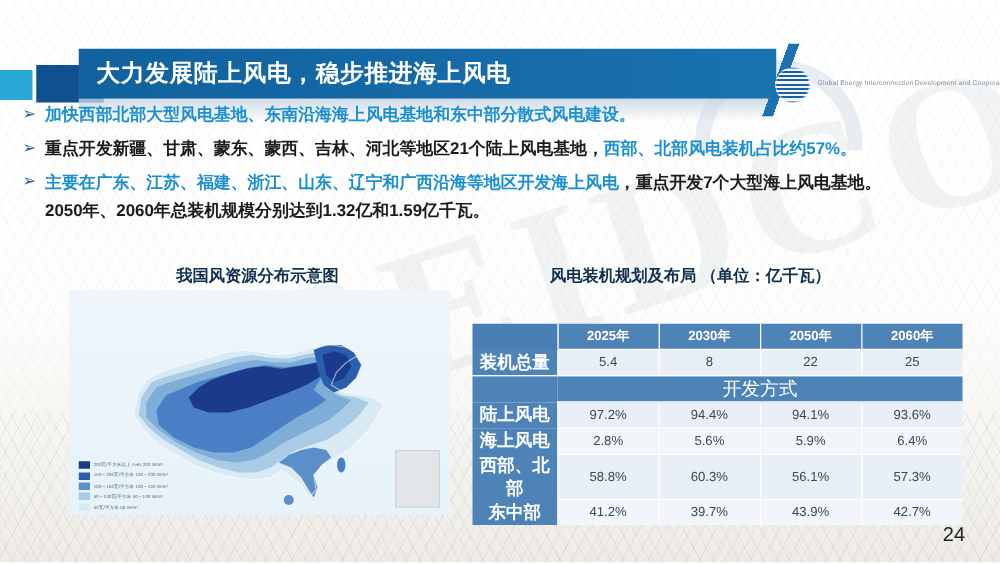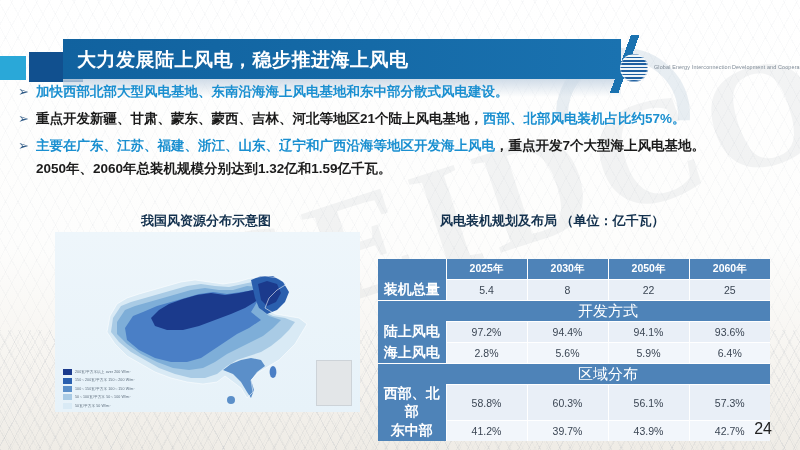--- a/index.html
+++ b/index.html
@@ -302,24 +302,20 @@
         <td class="cell">94.1%</td>
         <td class="cell">93.6%</td>
       </tr>
       <tr>
         <td class="rowlabel">海上风电</td>
         <td class="cell alt">2.8%</td>
         <td class="cell alt">5.6%</td>
         <td class="cell alt">5.9%</td>
         <td class="cell alt">6.4%</td>
       </tr>
-      <tr class="section-row">
-        <td class="sec-left"></td>
-        <td colspan="4">区域分布</td>
-      </tr>
       <tr>
         <td class="rowlabel">西部、北部</td>
         <td class="cell">58.8%</td>
         <td class="cell">60.3%</td>
         <td class="cell">56.1%</td>
         <td class="cell">57.3%</td>
       </tr>
       <tr>
         <td class="rowlabel">东中部</td>
         <td class="cell alt">41.2%</td>

